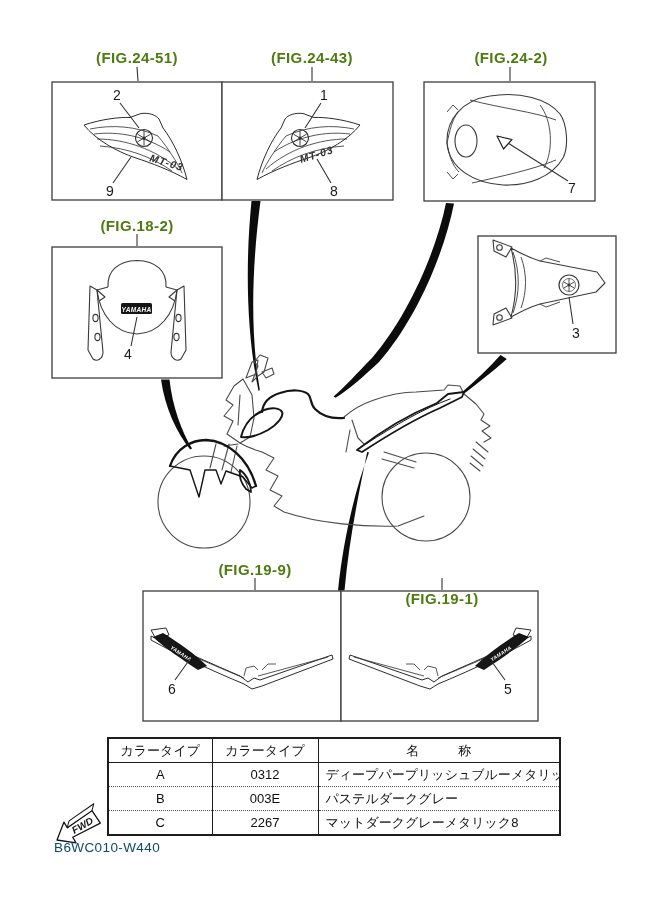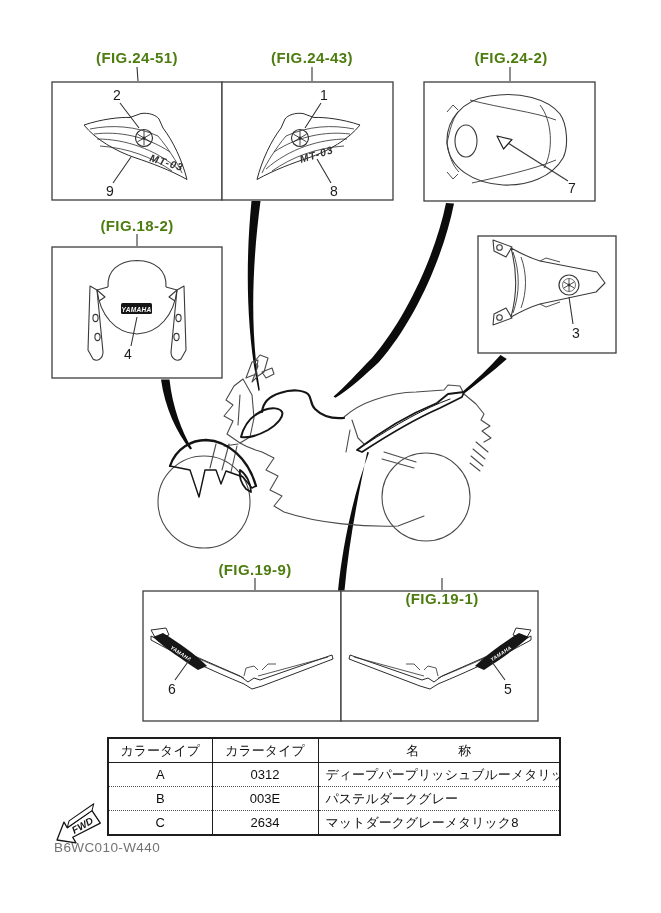--- a/index.html
+++ b/index.html
@@ -28,21 +28,21 @@
   .parts-table col.c2{width:242px}
   .parts-table th,.parts-table td{
     height:23px;padding:0 4px;font-weight:normal;text-align:center;
     border-left:1.5px solid #1d1d1d;overflow:hidden;white-space:nowrap;
   }
   .parts-table th:first-child,.parts-table td:first-child{border-left:none}
   .parts-table thead th{border-bottom:1.5px solid #1d1d1d}
   .parts-table tbody tr+tr td{border-top:1.2px dotted #555}
   .parts-table td.name{text-align:left;padding-left:7px}
   .footer-code{
-    position:absolute;left:54px;top:840px;font-size:13.5px;letter-spacing:.4px;color:#737373;
+    position:absolute;left:54px;top:840px;font-size:13.5px;letter-spacing:.4px;color:#0c4a6e;
   }
 </style>
 </head>
 <body>
 
 <div class="page">
 
   <svg class="art" viewBox="0 0 661 913" xmlns="http://www.w3.org/2000/svg">
 
     <g fill="#0c0c0c" stroke="none">
@@ -225,21 +225,21 @@
         <td>0312</td>
         <td class="name">ディープパープリッシュブルーメタリックC</td>
       </tr>
       <tr>
         <td>B</td>
         <td>003E</td>
         <td class="name">パステルダークグレー</td>
       </tr>
       <tr>
         <td>C</td>
-        <td>2634</td>
+        <td>2267</td>
         <td class="name">マットダークグレーメタリック8</td>
       </tr>
     </tbody>
   </table>
 
   <div class="footer-code">B6WC010-W440</div>
 
 </div>
 
 </body></html>

